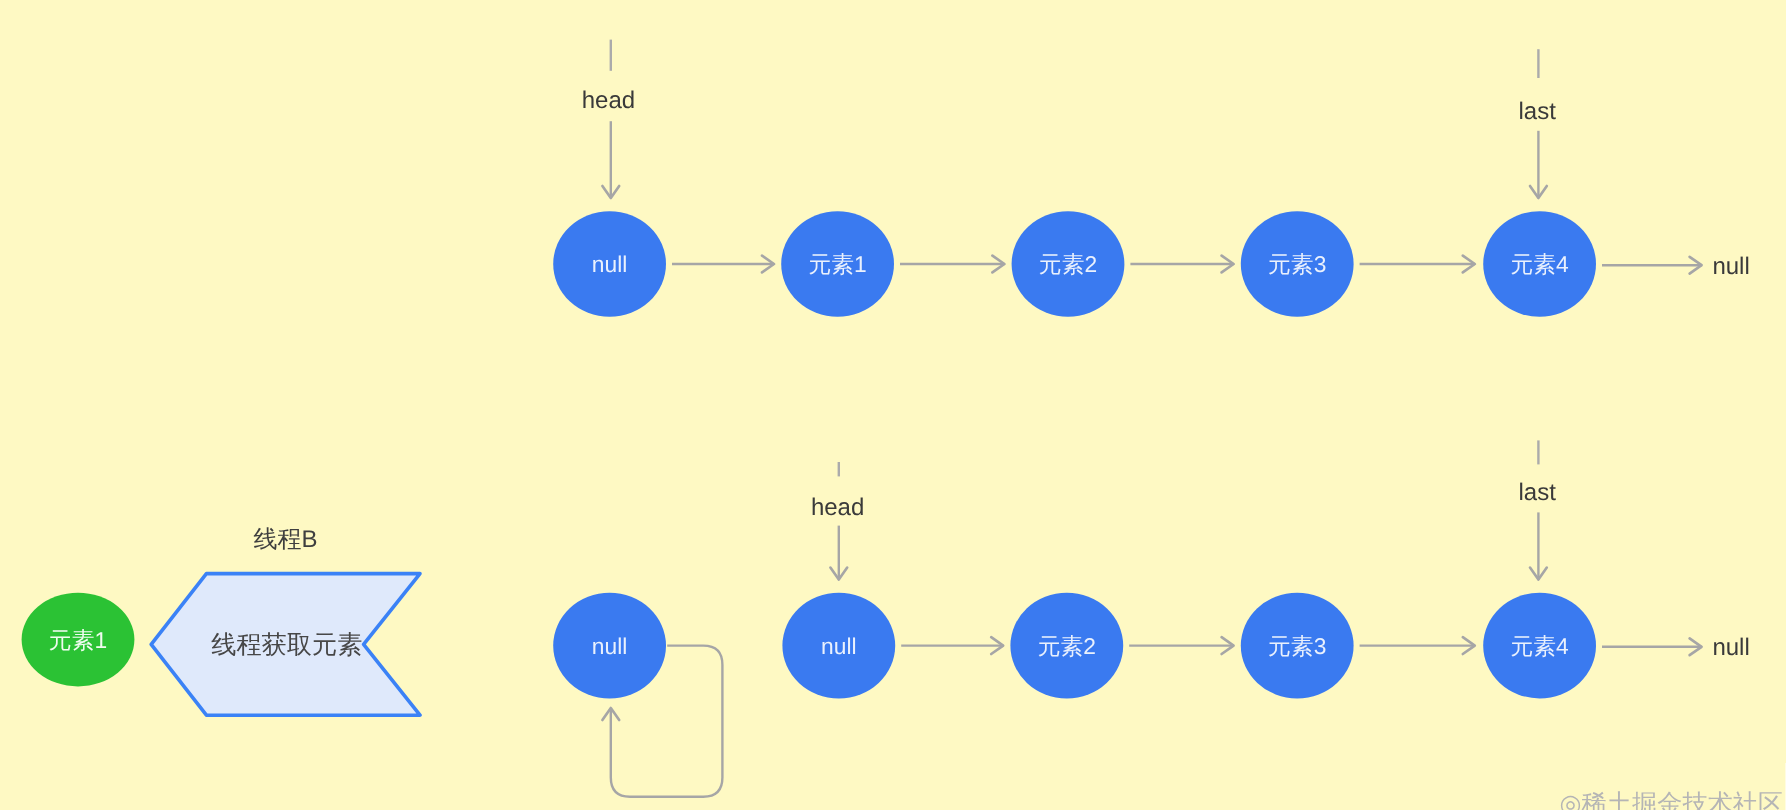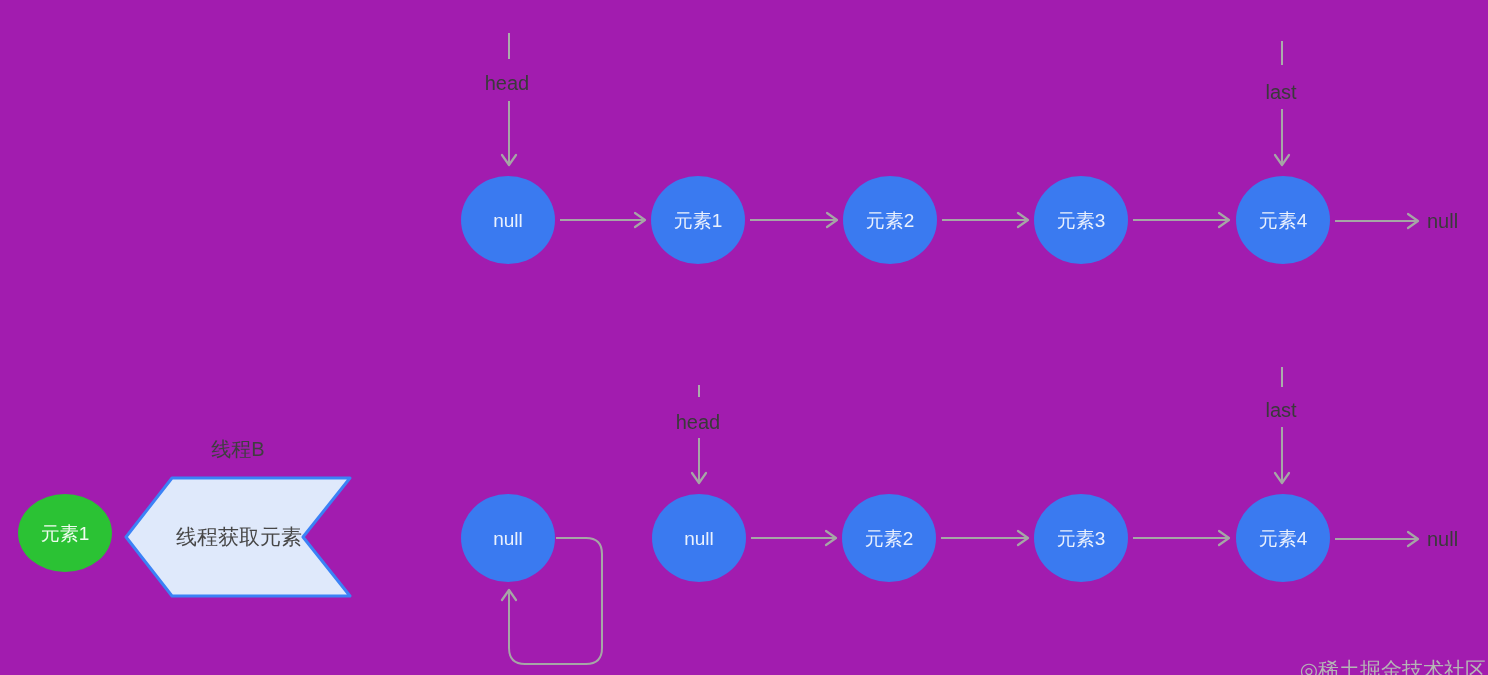--- a/index.html
+++ b/index.html
@@ -1,16 +1,16 @@
 <!DOCTYPE html>
 <html><head>
 <meta charset="utf-8">
 <style>
   html,body{margin:0;padding:0;background:#ffffff;}
-  #stage{position:relative;width:1488px;height:675px;background:#a21caf;overflow:hidden;
+  #stage{position:relative;width:1488px;height:675px;background:#fef9c3;overflow:hidden;
          font-family:"Liberation Sans",sans-serif;}
   svg text{font-family:"Liberation Sans","DejaVu Sans",sans-serif;}
   .edge{stroke:#a6a6a6;stroke-width:2;fill:none;}
   .tick{stroke:#ababab;stroke-width:2;fill:none;}
   .ptr-label{fill:#3a3a3a;font-size:20px;text-anchor:middle;}
   .node-label{fill:#eaf1fd;font-size:19px;text-anchor:middle;}
   .end-null{fill:#3a3a3a;font-size:20px;text-anchor:start;}
   .thread-title{fill:#3f3f3f;font-size:20px;text-anchor:middle;}
   .chev-label{fill:#474747;font-size:21px;text-anchor:middle;}
   .green-label{fill:#f0fcf0;font-size:19px;text-anchor:middle;}

